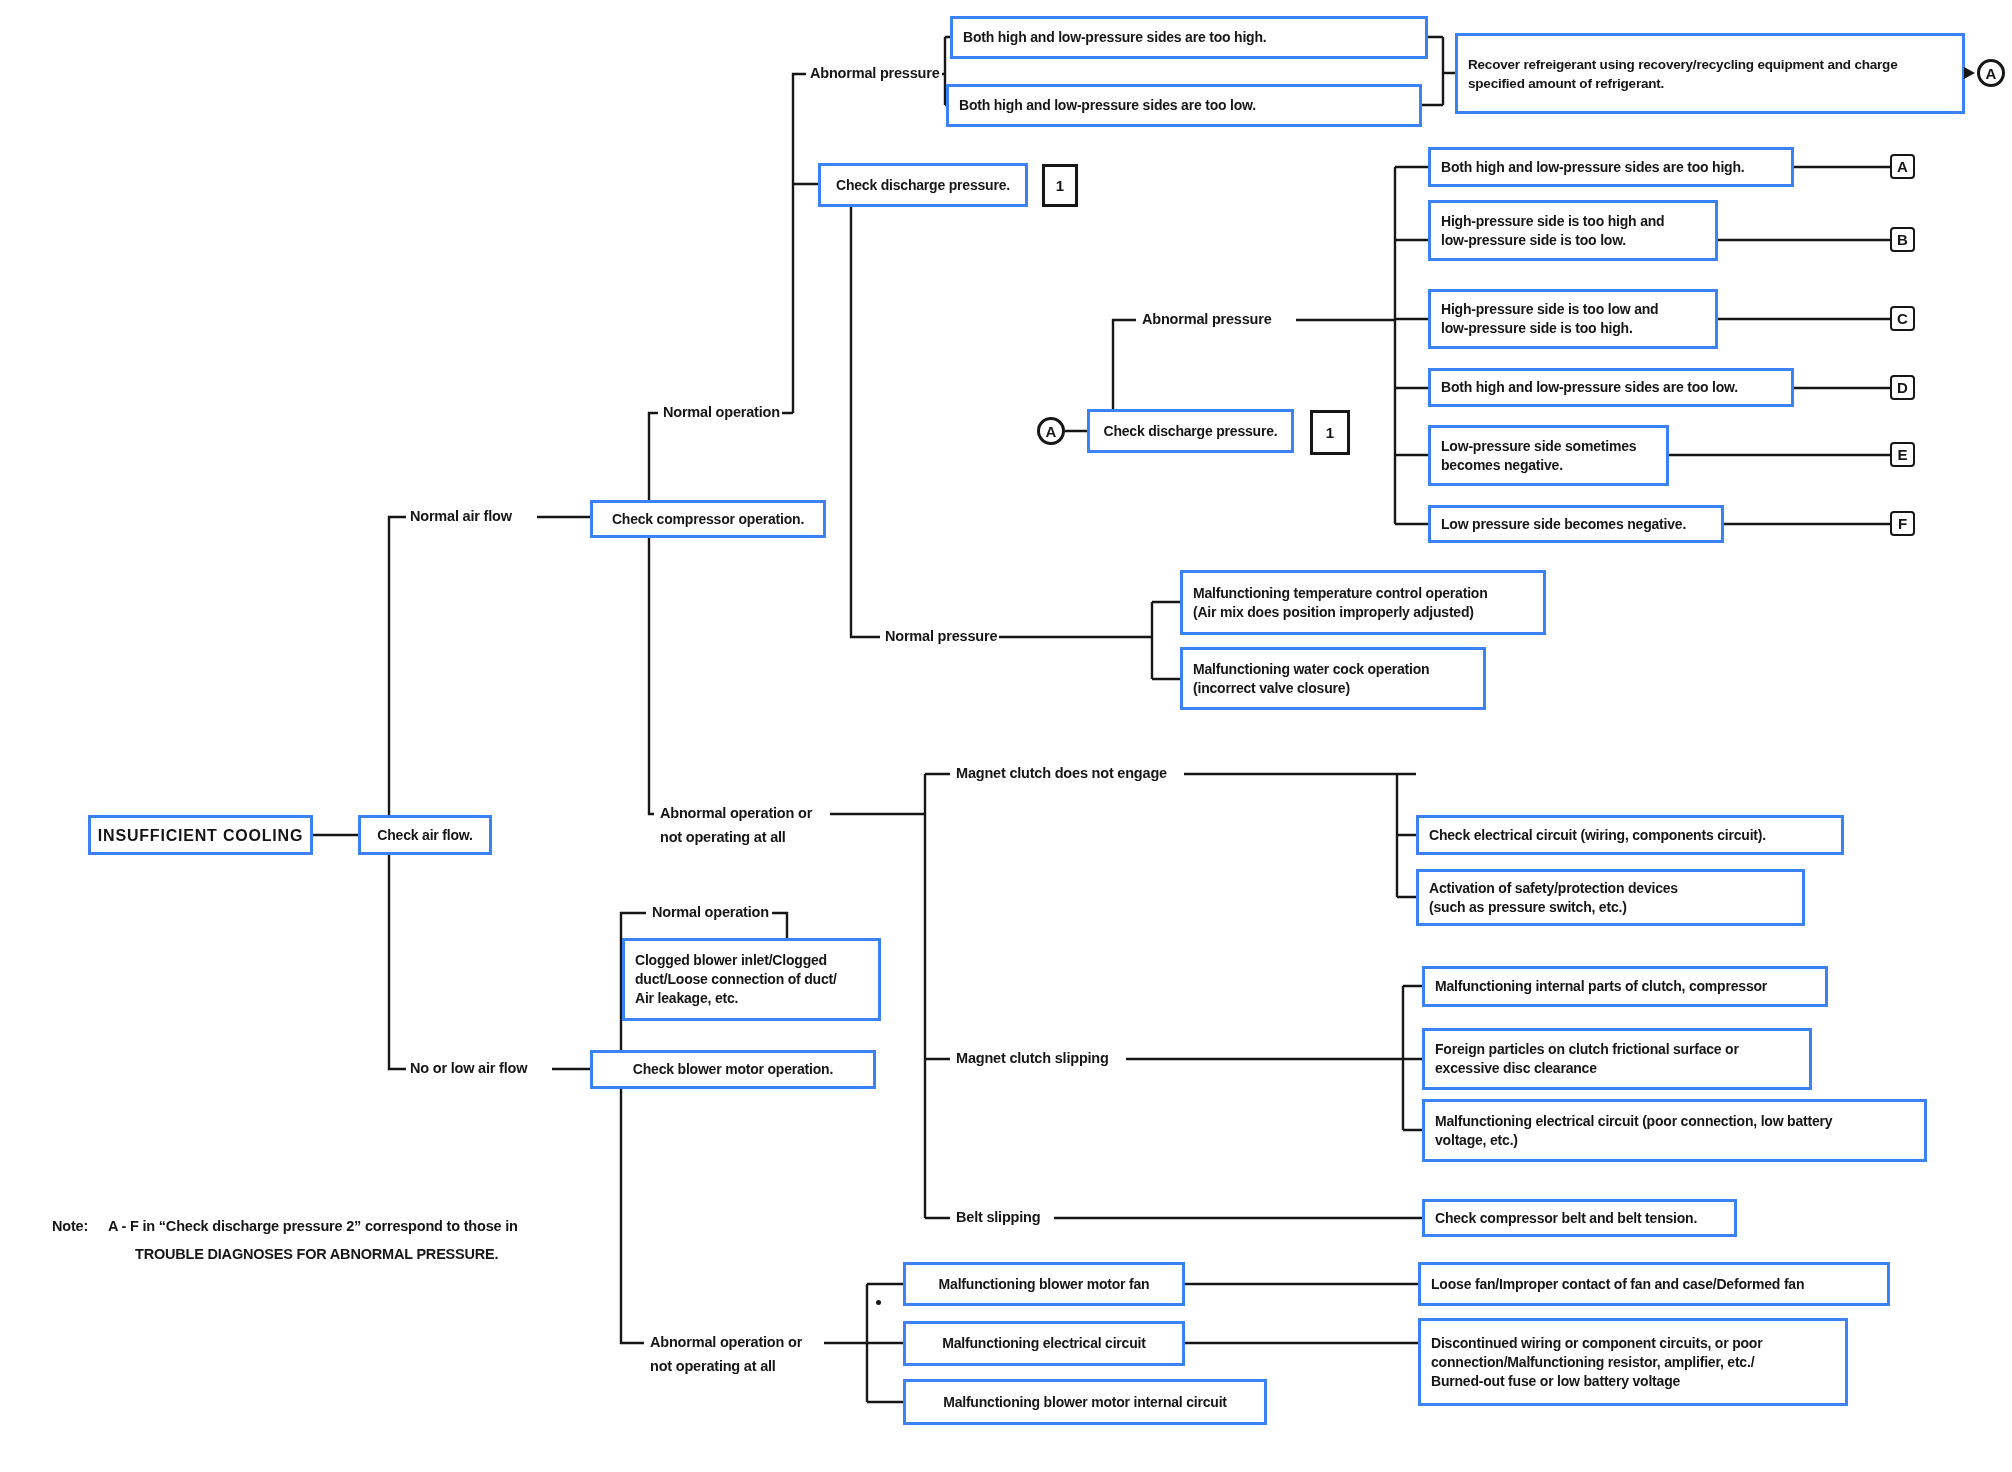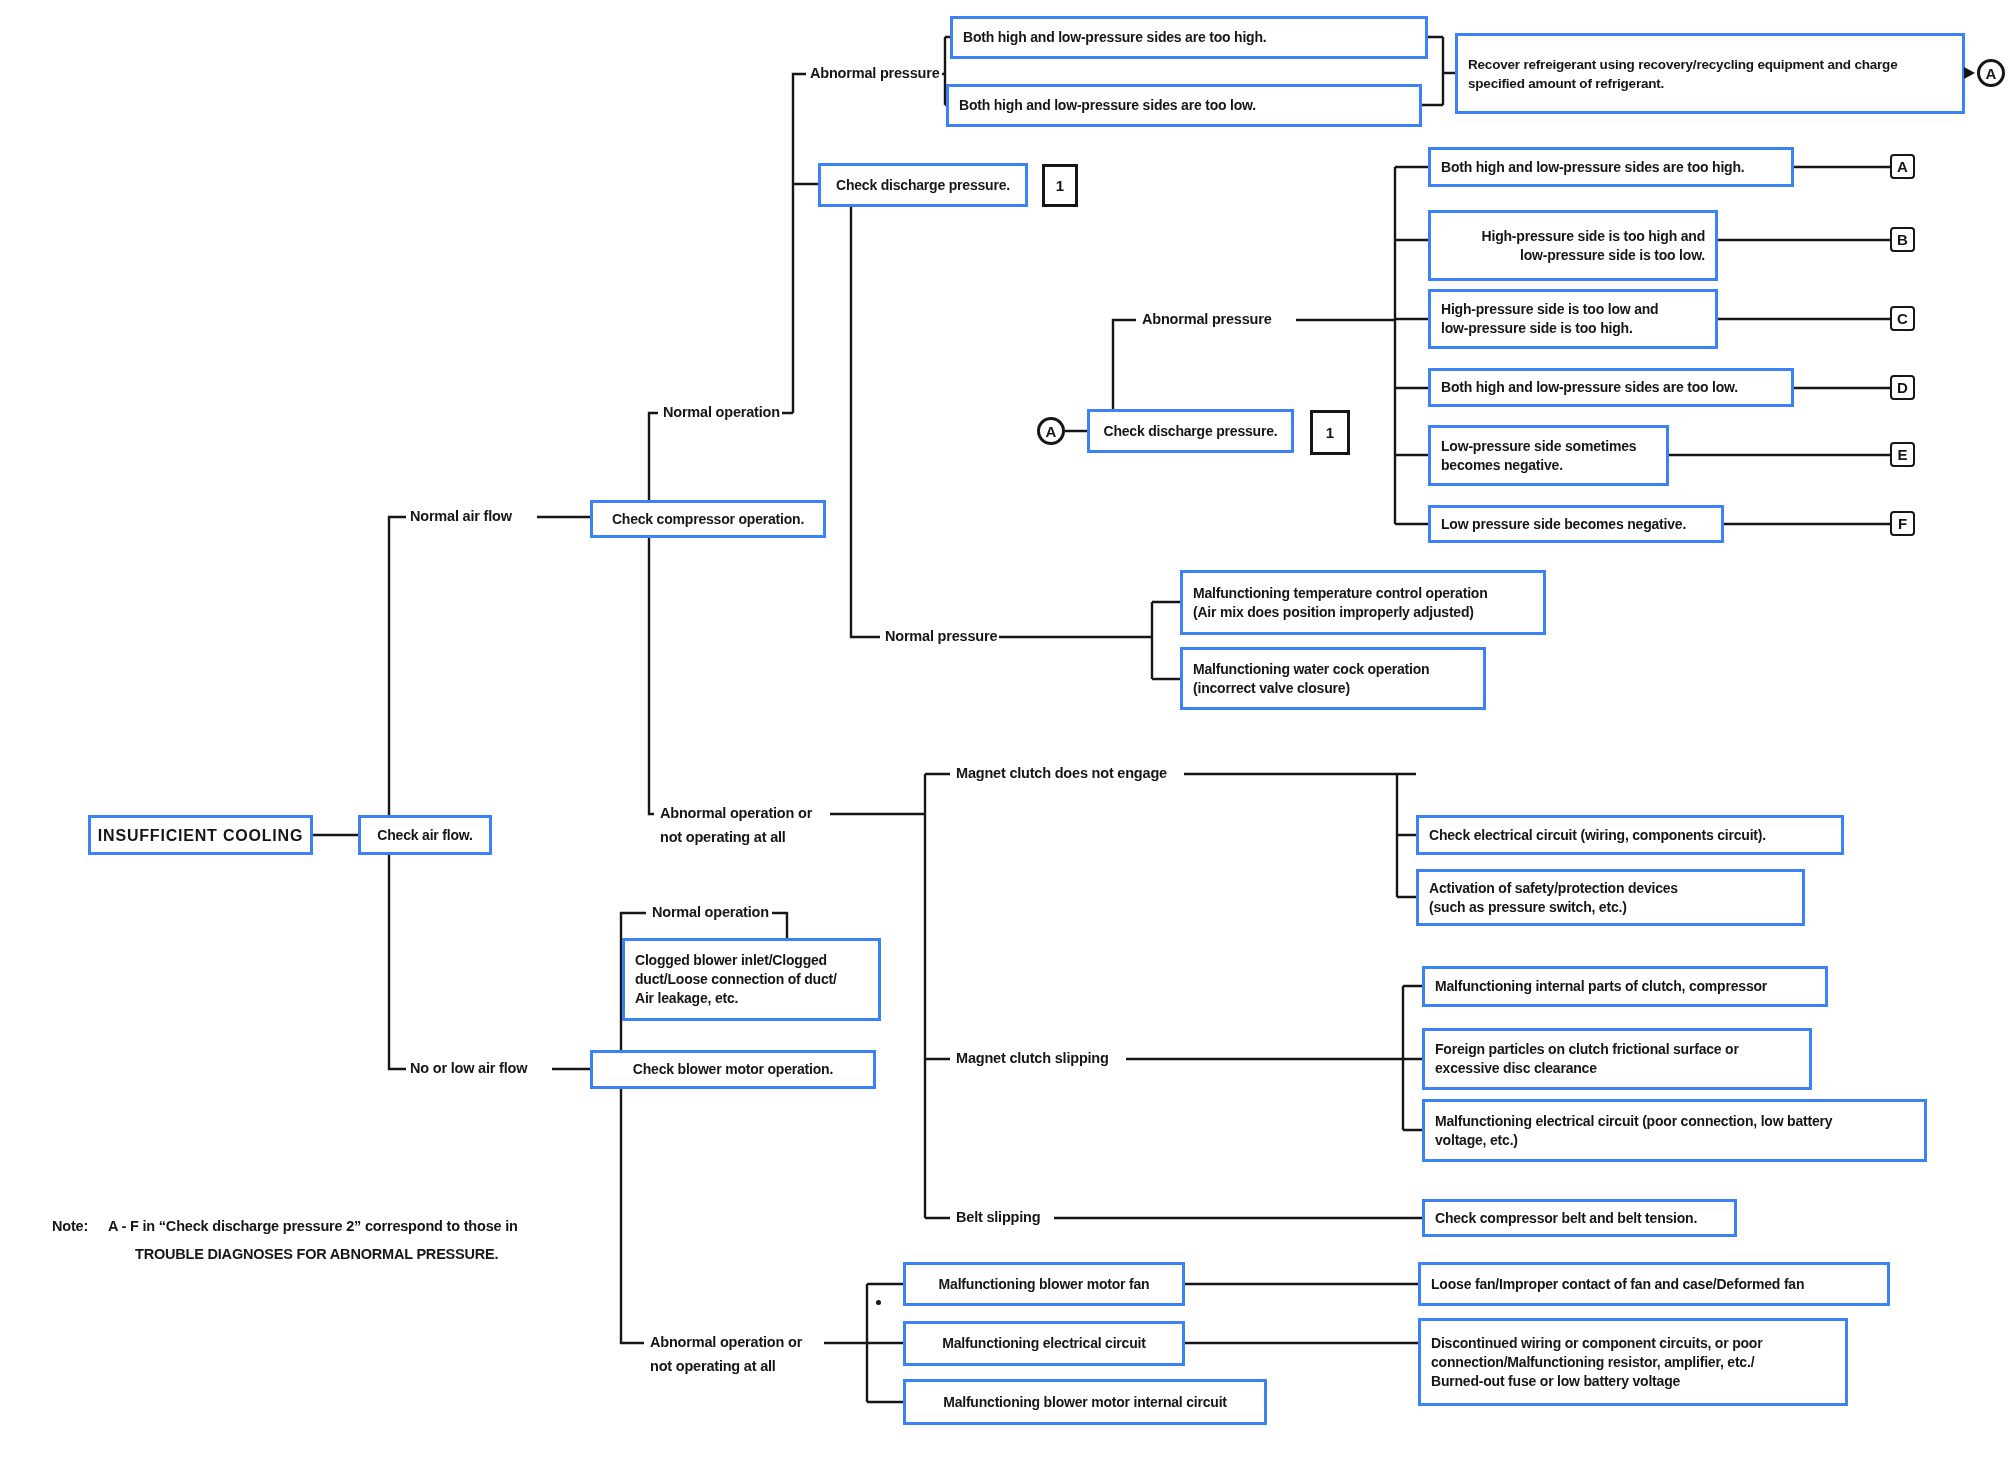--- a/index.html
+++ b/index.html
@@ -96,21 +96,21 @@
   <div class="circle" style="left:1037px;top:417px;">A</div>
   <div class="box ctr" style="left:1087px;top:409px;width:207px;height:44px;">
     <div>Check discharge pressure.</div>
   </div>
   <div class="fnbox" style="left:1310px;top:410px;width:40px;height:45px;">1</div>
   <div class="lbl" style="left:1140px;top:311px;">Abnormal pressure</div>
 
   <div class="box" style="left:1428px;top:147px;width:366px;height:40px;">
     <div>Both high and low-pressure sides are too high.</div>
   </div>
-  <div class="box" style="left:1428px;top:210px;width:290px;height:71px;text-align:right;">
+  <div class="box" style="left:1428px;top:200px;width:290px;height:61px;">
     <div>High-pressure side is too high and</div>
     <div>low-pressure side is too low.</div>
   </div>
   <div class="box" style="left:1428px;top:289px;width:290px;height:60px;">
     <div>High-pressure side is too low and</div>
     <div>low-pressure side is too high.</div>
   </div>
   <div class="box" style="left:1428px;top:368px;width:366px;height:39px;">
     <div>Both high and low-pressure sides are too low.</div>
   </div>

